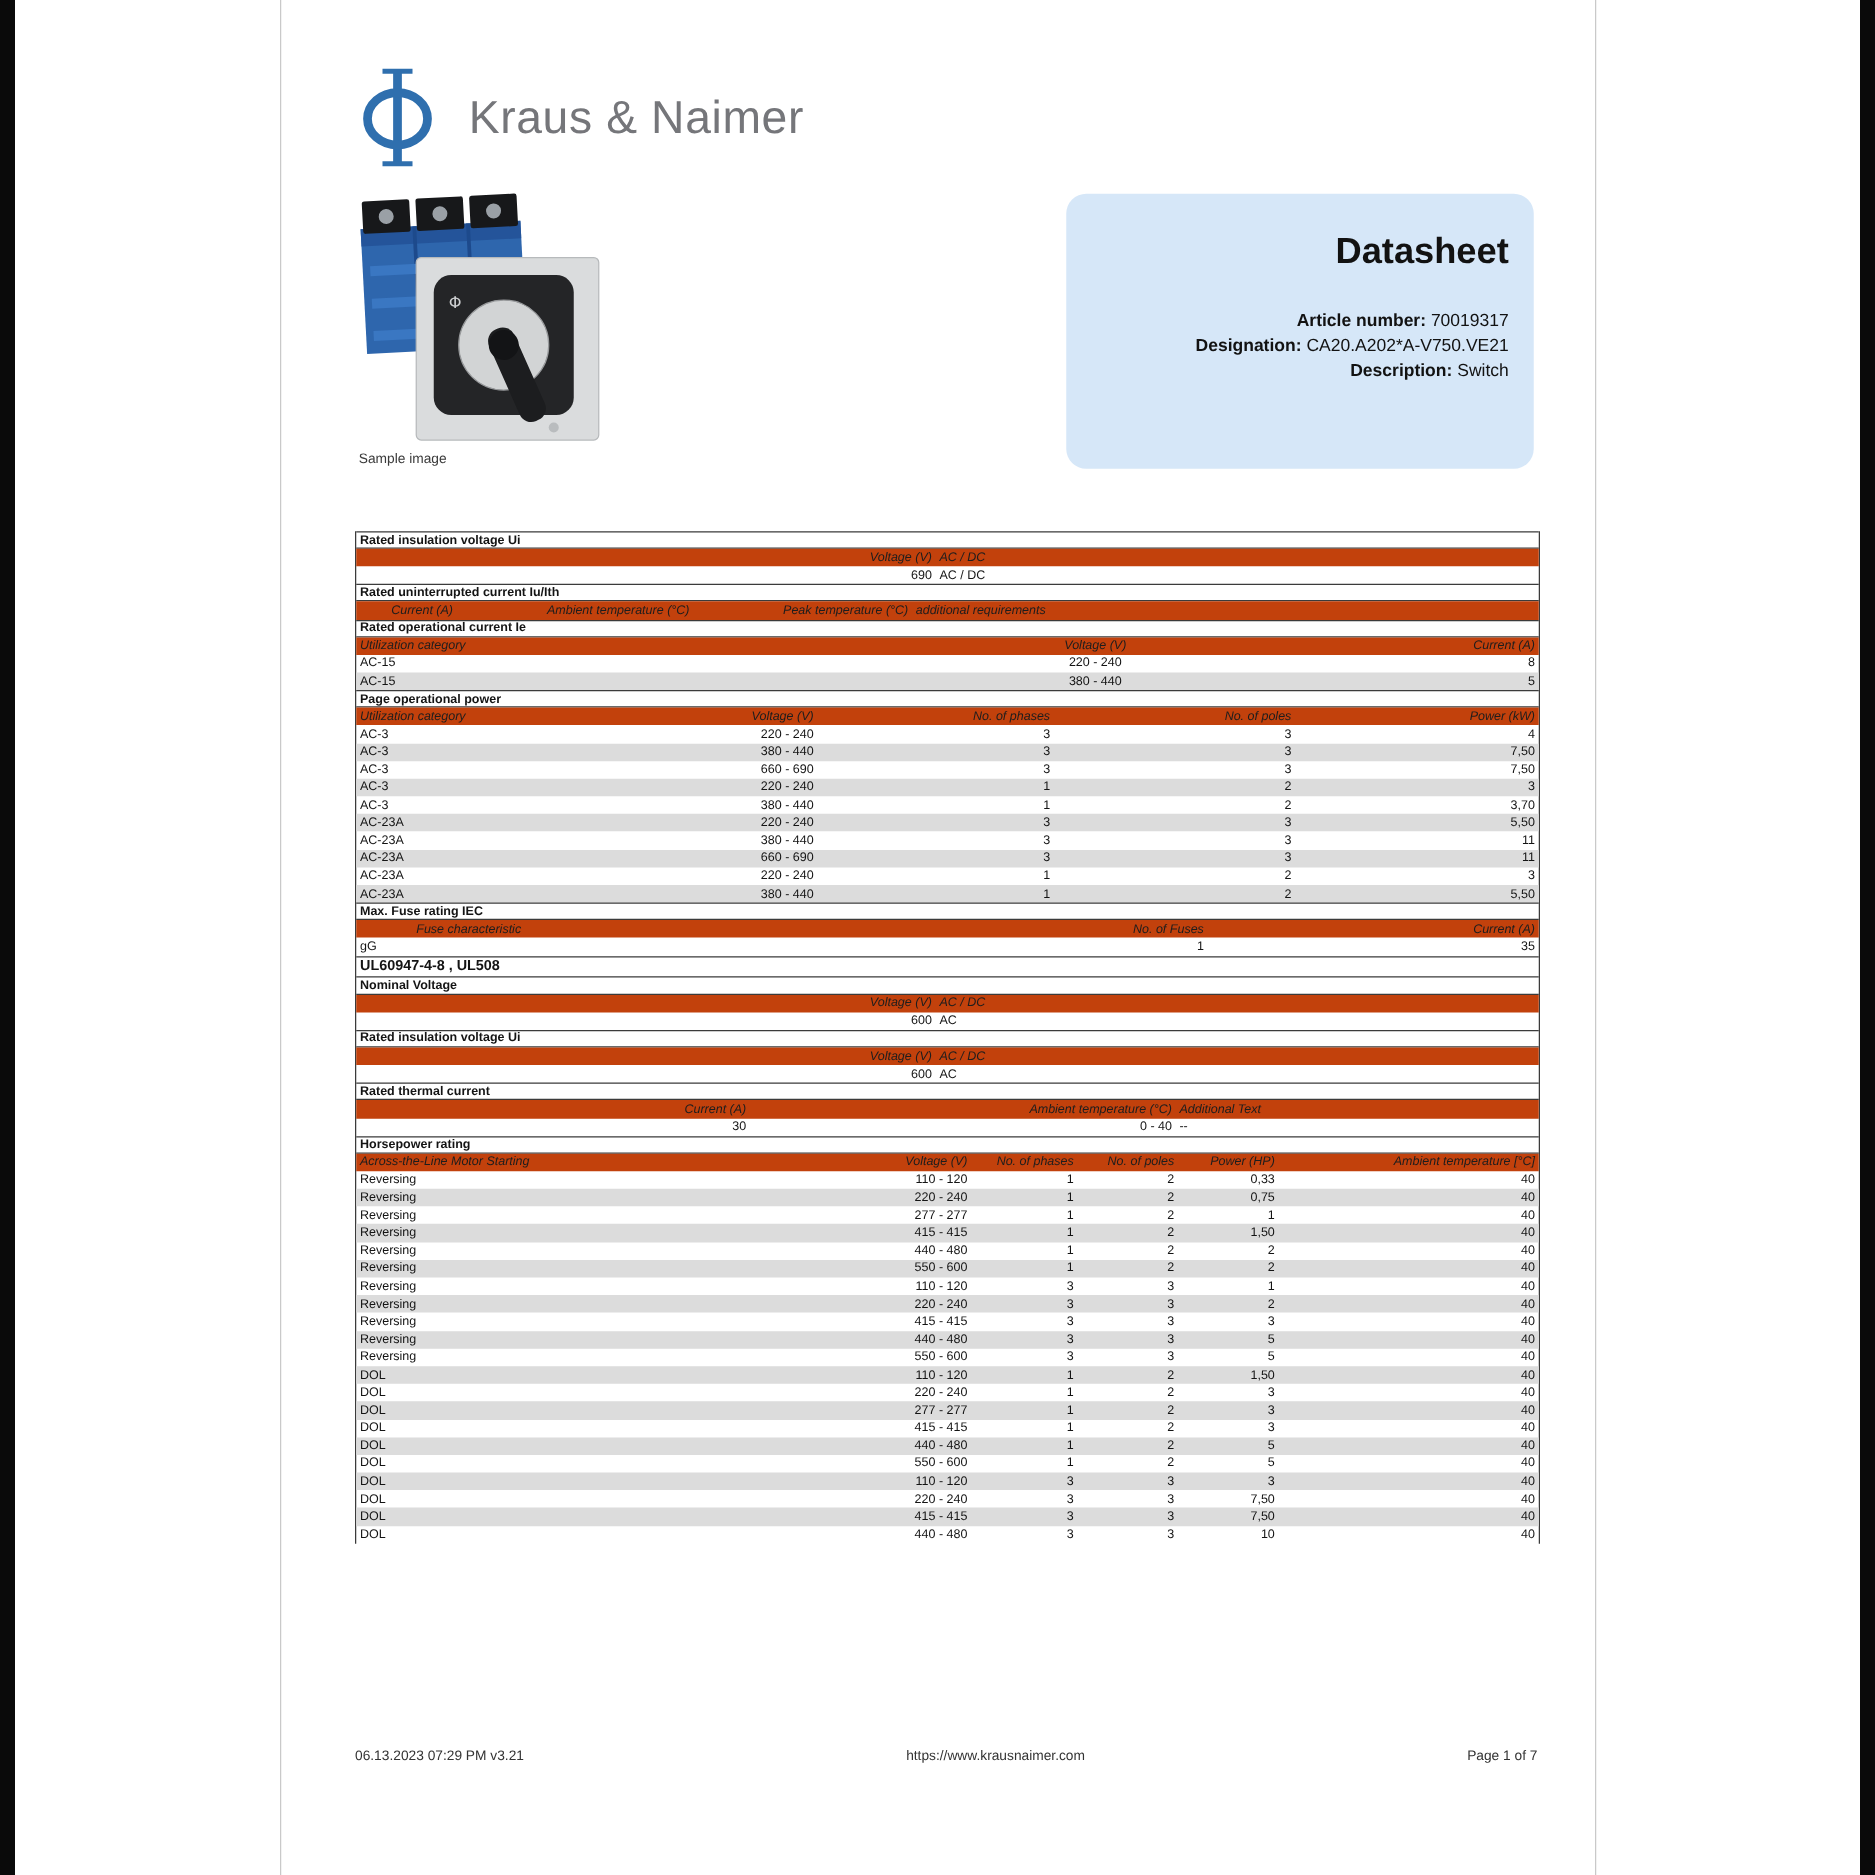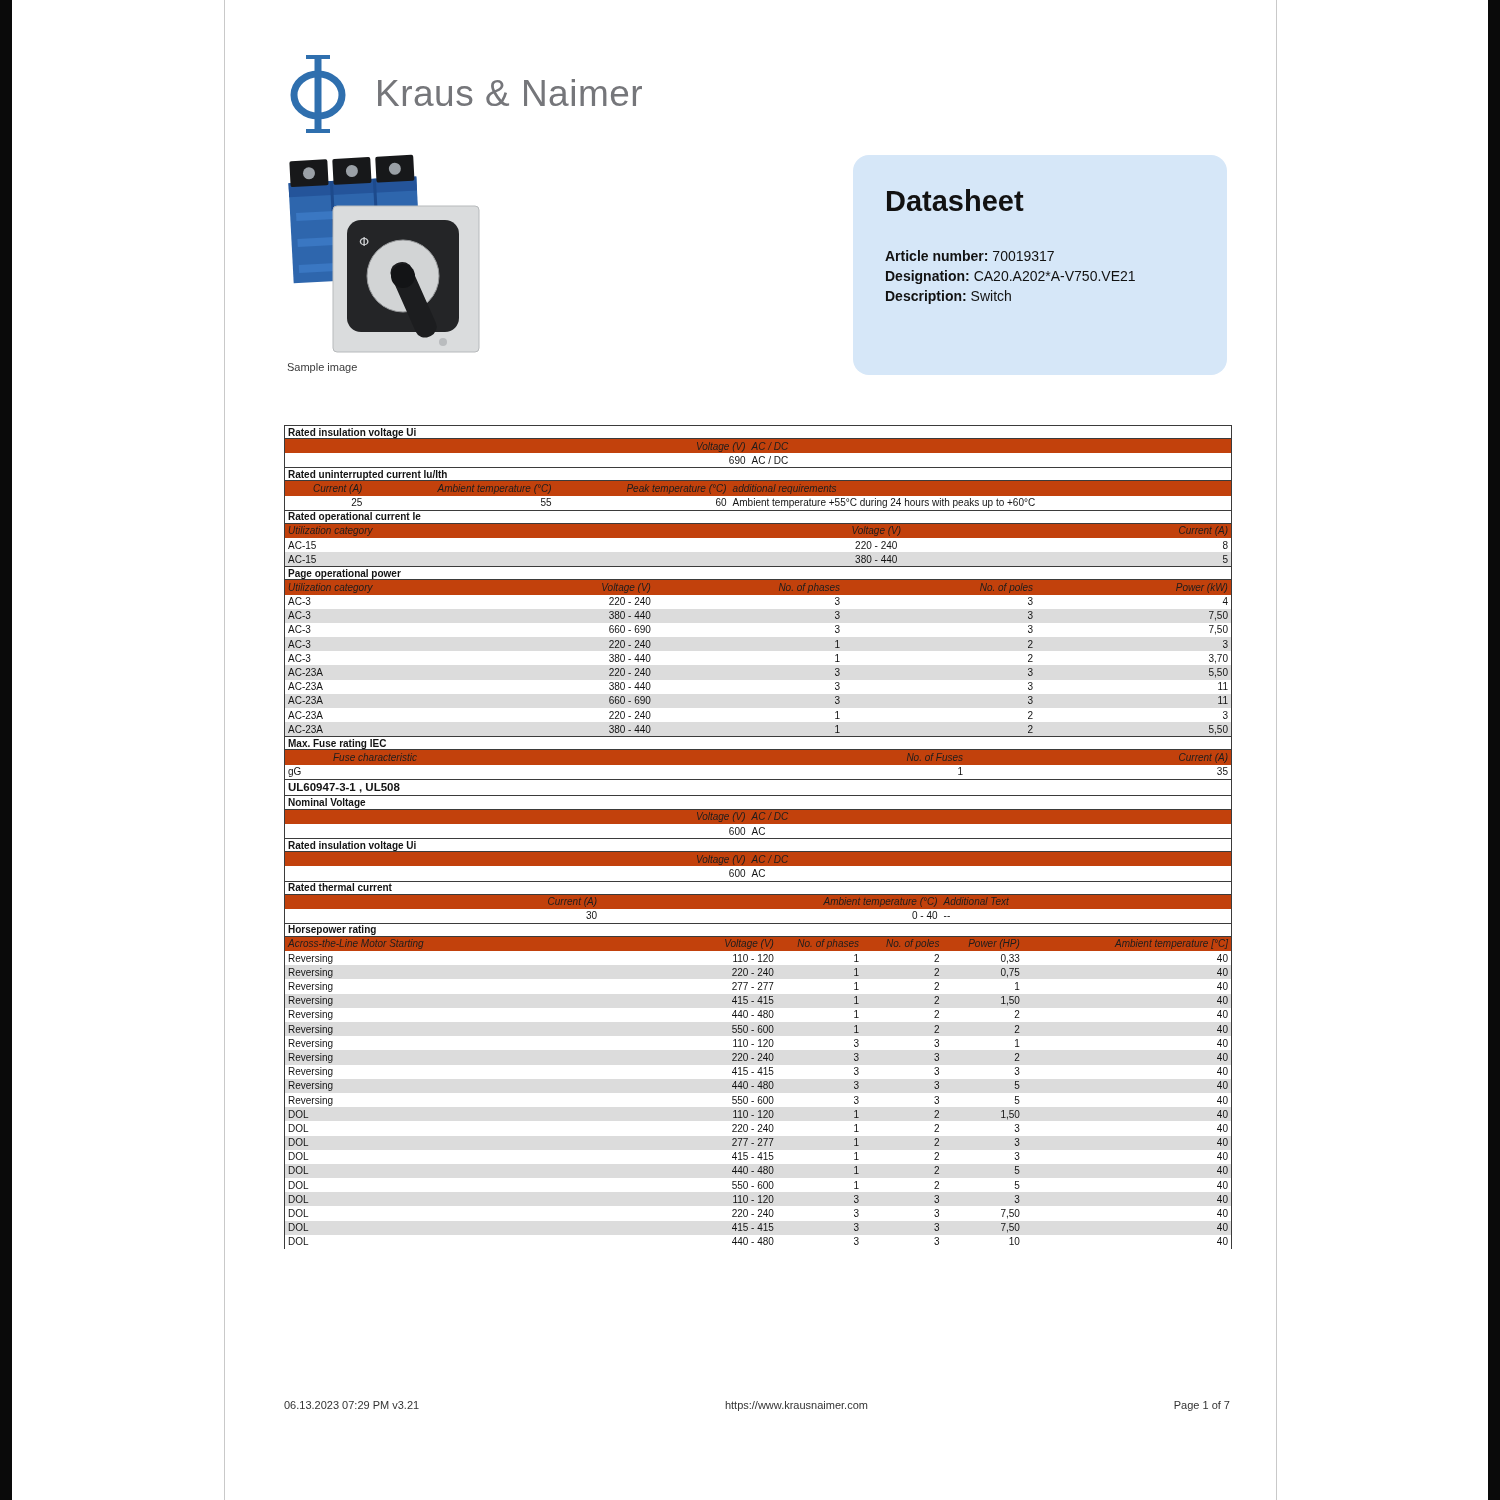--- a/index.html
+++ b/index.html
@@ -19,20 +19,21 @@
 
   
   #product { position:absolute; left:283px; top:150px; width:205px; height:205px; }
   #caption { position:absolute; left:287px; top:361px; font-size:11px; color:#3a3a3a; }
 
   
   #panel {
     position:absolute; left:853px; top:155px; width:374px; height:220px;
     background:#d6e7f8; border-radius:16px; box-sizing:border-box;
     padding:30px 20px 0 32px;
+    text-align:right;
   }
   #panel h1 { margin:0 0 28px 0; font-size:29px; font-weight:bold; color:#121212; }
   .field { font-size:14px; line-height:20px; color:#121212; }
   .field b { font-weight:bold; }
 
   
   #dtable {
     position:absolute; left:284px; top:425px; width:946px;
     border-left:1px solid #3b3b3b; border-right:1px solid #3b3b3b;
     font-size:10px;
@@ -136,26 +137,20 @@
       <span class="cell a-r" style="width: 49%;">690</span>
       <span class="cell a-l" style="width: 51%;">AC / DC</span>
     </div>
     <div class="trow t-sub">Rated uninterrupted current Iu/Ith</div>
     <div class="trow t-head">
       <span class="cell a-r" style="width: 8.5%;">Current (A)</span>
       <span class="cell a-r" style="width: 20%;">Ambient temperature (°C)</span>
       <span class="cell a-r" style="width: 18.5%;">Peak temperature (°C)</span>
       <span class="cell a-l" style="width: 53%;">additional requirements</span>
     </div>
-    <div class="trow t-data">
-      <span class="cell a-r" style="width: 8.5%;">25</span>
-      <span class="cell a-r" style="width: 20%;">55</span>
-      <span class="cell a-r" style="width: 18.5%;">60</span>
-      <span class="cell a-l" style="width: 53%;">Ambient temperature +55°C during 24 hours with peaks up to +60°C</span>
-    </div>
     <div class="trow t-sub">Rated operational current Ie</div>
     <div class="trow t-head">
       <span class="cell a-l" style="width: 50%;">Utilization category</span>
       <span class="cell a-c" style="width: 25%;">Voltage (V)</span>
       <span class="cell a-r" style="width: 25%;">Current (A)</span>
     </div>
     <div class="trow t-data">
       <span class="cell a-l" style="width: 50%;">AC-15</span>
       <span class="cell a-c" style="width: 25%;">220 - 240</span>
       <span class="cell a-r" style="width: 25%;">8</span>
@@ -247,21 +242,21 @@
     <div class="trow t-head">
       <span class="cell a-l" style="width: 36%; padding-left: 48px;">Fuse characteristic</span>
       <span class="cell a-r" style="width: 36%;">No. of Fuses</span>
       <span class="cell a-r" style="width: 28%;">Current (A)</span>
     </div>
     <div class="trow t-data">
       <span class="cell a-l" style="width: 36%;">gG</span>
       <span class="cell a-r" style="width: 36%;">1</span>
       <span class="cell a-r" style="width: 28%;">35</span>
     </div>
-    <div class="trow t-title">UL60947-3-1 , UL508</div>
+    <div class="trow t-title">UL60947-4-8 , UL508</div>
     <div class="trow t-sub">Nominal Voltage</div>
     <div class="trow t-head">
       <span class="cell a-r" style="width: 49%;">Voltage (V)</span>
       <span class="cell a-l" style="width: 51%;">AC / DC</span>
     </div>
     <div class="trow t-data">
       <span class="cell a-r" style="width: 49%;">600</span>
       <span class="cell a-l" style="width: 51%;">AC</span>
     </div>
     <div class="trow t-sub">Rated insulation voltage Ui</div>

